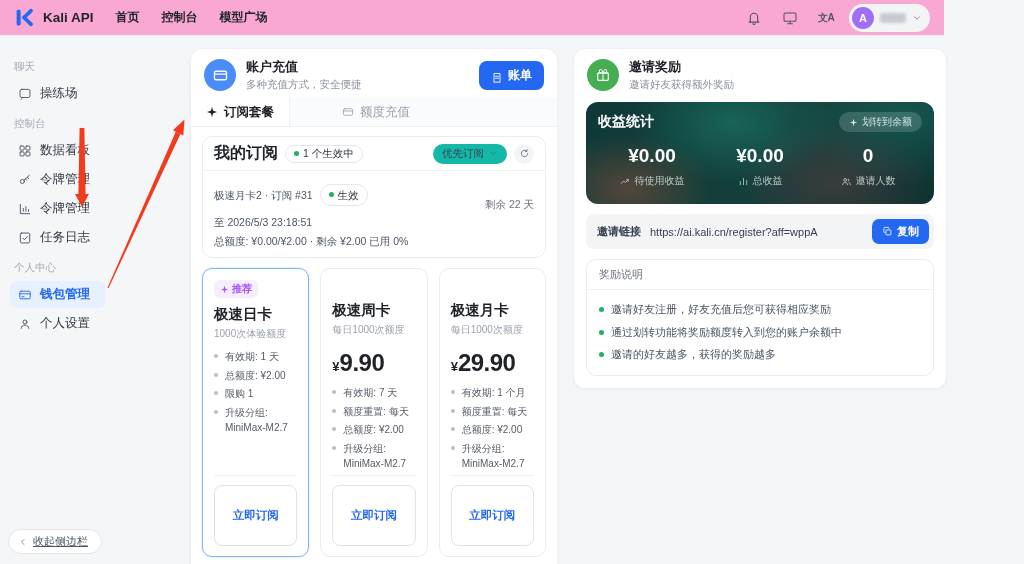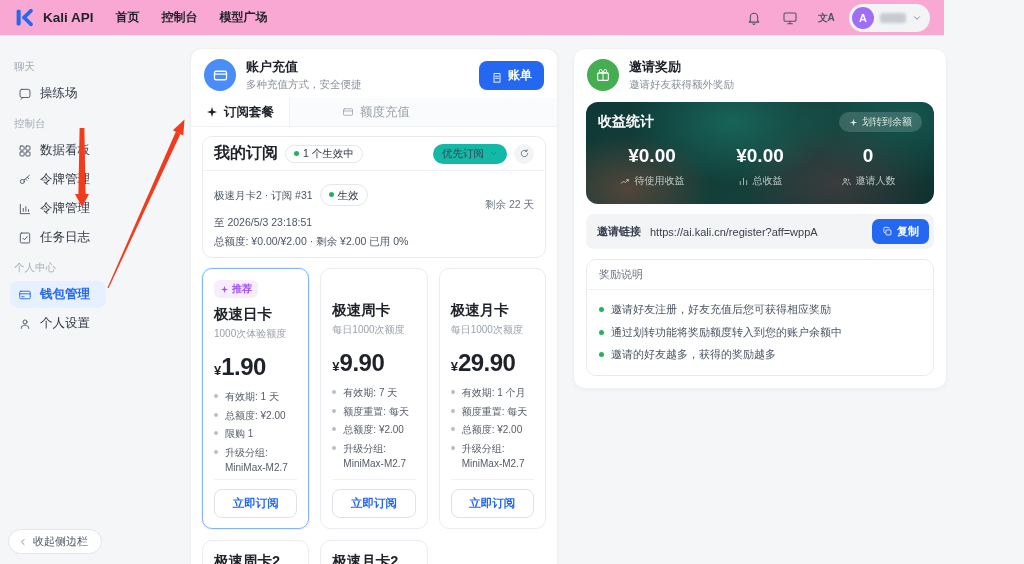--- a/index.html
+++ b/index.html
@@ -29,21 +29,21 @@
 
   
   .sidebar { position:absolute; left:0; top:36px; width:186px; bottom:0; padding:14px 10px; }
   .sec-label { font-size:10.5px; color:#a3abb7; margin:10px 4px 6px; }
   .sitem { display:flex; align-items:center; gap:8px; padding:5px 16px 5px 8px; border-radius:8px;
     font-size:12.5px; color:#333a45; width:fit-content; cursor:pointer; margin-bottom:2px; }
   .sitem.active { background:#e7f0fe; color:#2468f2; font-weight:700; }
   .sitem.active .ic { stroke:#2468f2; }
   .collapse-btn { position:absolute; left:8px; bottom:10px; display:flex; align-items:center; gap:5px;
     background:#fff; border:1px solid #e3e5e9; border-radius:999px; padding:4px 13px 4px 9px;
-    font-size:11px; color:#4b5563; cursor:pointer; }
+    font-size:11px; color:#4b5563; cursor:pointer;text-decoration:underline; }
 
   
   .panel { position:absolute; background:#fff; border:1px solid #eef0f3; border-radius:12px;
     box-shadow:0 1px 3px rgba(16,24,40,0.04); }
   .panel-head { display:flex; align-items:center; gap:10px; padding:9px 13px 6px; }
   .head-circle { width:32px; height:32px; border-radius:50%; display:flex; align-items:center; justify-content:center; flex:none; }
   .hc-blue { background:#4b8df8; } .hc-green { background:#47ad53; }
   .ph-title { font-size:13px; font-weight:700; }
   .ph-sub { font-size:10.5px; color:#8a919c; margin-top:2px; }
 
@@ -80,21 +80,21 @@
     color:#a254f1; font-size:10px; font-weight:700; border-radius:6px; padding:2px 6px; margin-bottom:7px; }
   .plan-name { font-size:14.5px; font-weight:700; }
   .plan-desc { font-size:10px; color:#9aa1ac; margin-top:3px; }
   .price { margin-top:12px; font-weight:700; }
   .price .cur { font-size:13px; } .price .val { font-size:24px; letter-spacing:-0.5px; }
   .feats { list-style:none; margin-top:8px; }
   .feats li { position:relative; padding-left:11px; font-size:10px; color:#555c66; line-height:1.55; margin-bottom:3px; }
   .feats li::before { content:""; position:absolute; left:0; top:5px; width:4px; height:4px; border-radius:50%; background:#b9bec6; }
   .plan-cta { margin-top:auto; border-top:1px solid #f1f2f4; padding-top:9px; }
   .cta-btn { width:100%; background:#fff; border:1px solid #dfe3e8; color:#2468f2; font-weight:700;
-    font-size:11.5px; border-radius:8px; padding:6px 0; cursor:pointer; font-family:inherit; }
+    font-size:11.5px; border-radius:8px; padding:22px 0; cursor:pointer; font-family:inherit; }
 
   
   .invite-panel { left:573px; top:48px; width:374px; padding-bottom:12px; }
   .stats-card { margin:4px 12px 0; border-radius:12px; padding:10px 12px 12px; position:relative; overflow:hidden;
     background:
       radial-gradient(130px 85px at 12% 85%, rgba(235,90,60,0.30), transparent 65%),
       radial-gradient(160px 95px at 42% 20%, rgba(40,200,175,0.28), transparent 65%),
       radial-gradient(150px 95px at 72% 80%, rgba(205,65,85,0.22), transparent 65%),
       radial-gradient(170px 105px at 92% 15%, rgba(35,170,155,0.25), transparent 65%),
       linear-gradient(135deg,#0e3937,#143f3a 55%,#0d322f); }
@@ -307,23 +307,20 @@
 
     <div class="plan reco">
       <span class="reco-badge">
         <svg width="9" height="9" viewBox="0 0 24 24">
           <path d="M12 2 L14.3 9.7 L22 12 L14.3 14.3 L12 22 L9.7 14.3 L2 12 L9.7 9.7 Z" fill="#a254f1"></path>
         </svg>
         <span>推荐</span>
       </span>
       <div class="plan-name">极速日卡</div>
       <div class="plan-desc">1000次体验额度</div>
-      <div class="price">
-        <span class="cur">¥</span><span class="val">1.90</span>
-      </div>
       <ul class="feats">
         <li>有效期: 1 天</li>
         <li>总额度: ¥2.00</li>
         <li>限购 1</li>
         <li>升级分组: MiniMax-M2.7</li>
       </ul>
       <div class="plan-cta">
         <button class="cta-btn">立即订阅</button>
       </div>
     </div>

